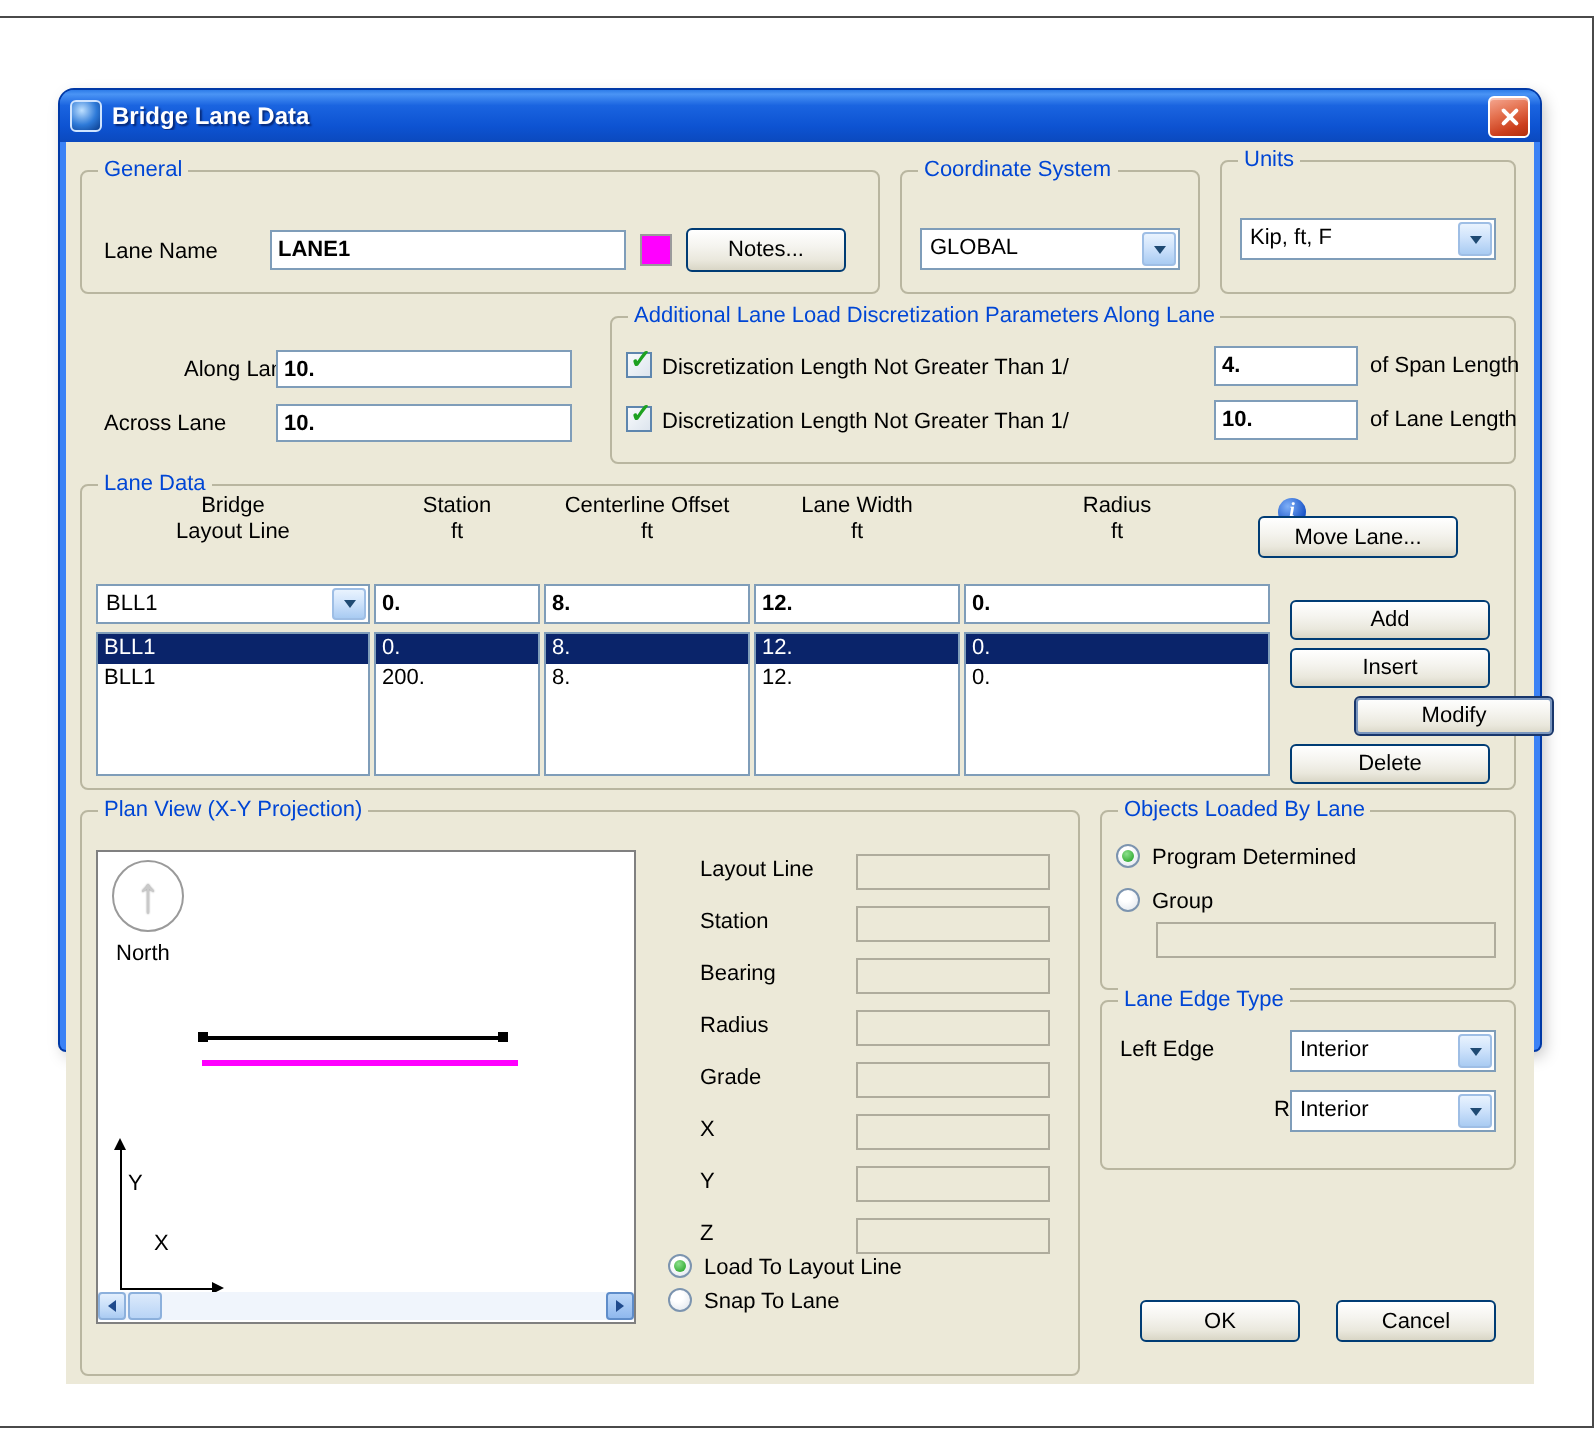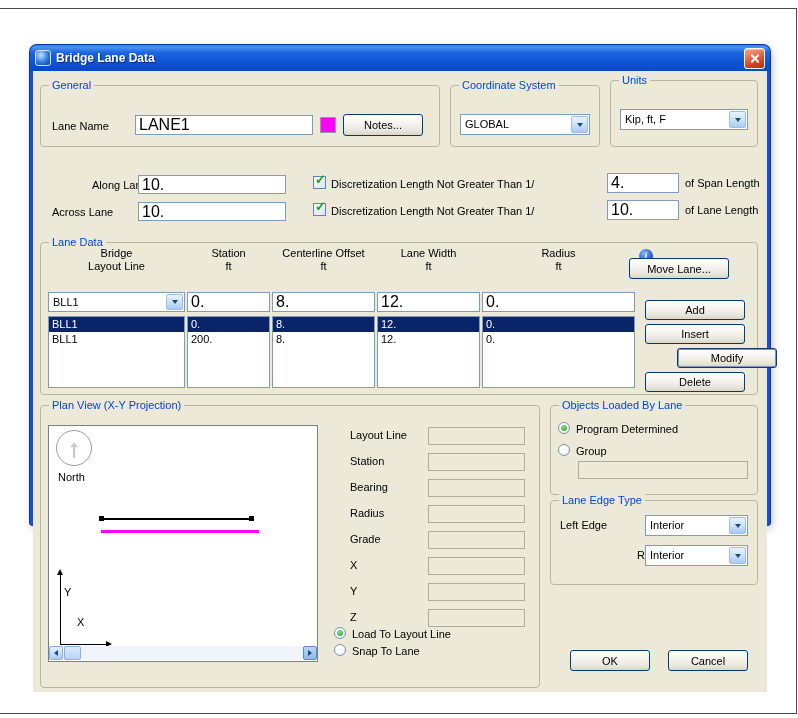--- a/index.html
+++ b/index.html
@@ -3,21 +3,21 @@
 <meta charset="utf-8">
 <style>
   * { box-sizing: border-box; }
   html,body { margin:0; padding:0; }
   body { width:798px; height:718px; background:#FFFFFF; position:relative; overflow:hidden;
          font-family:"Liberation Sans", sans-serif; font-size:11px; color:#000; }
 
   .page-frame { position:absolute; left:0; top:8px; width:797px; height:706px;
                 border-top:1px solid #4A4A4A; border-bottom:1px solid #4A4A4A; border-right:1px solid #4A4A4A; }
 
-  .dialog { position:absolute; left:30px; top:45px; width:740px; height:480px; background:#1d4ed8;
+  .dialog { position:absolute; left:30px; top:45px; width:740px; height:480px; background:#3b82f6;
             border-radius:7px 7px 3px 3px; box-shadow:0 0 0 1px #0039A6, 2px 3px 8px rgba(0,0,0,.25); }
   .titlebar { position:absolute; left:0; top:0; width:100%; height:26px; border-radius:7px 7px 0 0;
               background:linear-gradient(180deg,#2E7CE8 0%,#4A94F5 8%,#1A64E0 30%,#0D53D2 70%,#0B49BE 100%);
               display:flex; align-items:center; padding:0 5px; }
   .app-icon { width:16px; height:16px; border-radius:3px; flex:0 0 auto; border:1px solid #CFE4FF;
               background:radial-gradient(circle at 35% 30%, #BEE0FF, #2E7AD8 55%, #0A3C8C); }
   .title-text { color:#fff; font-weight:bold; font-size:12px; margin-left:5px; flex:1;
                 text-shadow:1px 1px 1px rgba(0,20,80,.7); white-space:nowrap; overflow:hidden; }
   .close-btn { width:21px; height:21px; border-radius:3px; border:1px solid #FFFFFF; position:relative; flex:0 0 auto;
                background:linear-gradient(160deg,#F5A892 0%,#E4704E 40%,#CC3F1D 75%,#B23010 100%);
@@ -30,21 +30,21 @@
 
   .dlg-body { position:absolute; left:3px; top:26px; width:734px; height:621px; background:#ECE9D8; }
 
   .group { position:absolute; border:1px solid #B9B6A0; border-radius:4px; }
   .gcap  { position:absolute; top:-8px; left:8px; padding:0 3px; background:#ECE9D8; color:#0046D5;
            white-space:nowrap; line-height:14px; }
 
   .lbl { position:absolute; white-space:nowrap; line-height:13px; }
 
   .tbox { position:absolute; border:1px solid #7F9DB9; background:#fff; color:#000;
-          font-family:"Liberation Sans",sans-serif; font-size:16px; padding:0 3px; }
+          font-family:"Liberation Sans",sans-serif; font-size:11px; padding:0 3px;font-weight:bold; }
   .tbox.dis { background:#ECE9D8; border-color:#AFAC9D; }
 
   .btn { position:absolute; border:1px solid #003C74; border-radius:3px; cursor:default;
          background:linear-gradient(180deg,#FFFFFF 0%,#F5F4EF 40%,#EAE8DD 75%,#D9D6C6 100%);
          display:flex; align-items:center; justify-content:center; font-size:11px; }
   .btn.focused { border-color:#18366B; box-shadow:inset 0 0 0 1px #7A96BE;margin-left:32px; }
 
   .combo { position:absolute; border:1px solid #7F9DB9; background:#fff; }
   .combo-val { position:absolute; left:4px; top:3px; white-space:nowrap; }
   .combo-btn { position:absolute; top:1px; right:1px; bottom:1px; width:17px; border-radius:2px;
@@ -144,20 +144,23 @@
       <span class="combo-btn">
           <span class="tri-down"></span>
         </span>
     </div>
 
     <span class="lbl" style="left:35px;top:108px;margin-left:24px;">Along Lane</span>
     <input class="tbox" style="left: 105px; top: 104px; width: 148px; height: 19px;" value="10.">
     <span class="lbl" style="left:19px;top:135px;">Across Lane</span>
     <input class="tbox" style="left: 105px; top: 131px; width: 148px; height: 19px;" value="10.">
 
+    <div class="group" style="left:272px;top:87px;width:453px;height:74px;">
+      <span class="gcap">Additional Lane Load Discretization Parameters Along Lane</span>
+    </div>
     <span class="cb" style="left:280px;top:105px;">
         <span class="check">✓</span>
       </span>
     <span class="lbl" style="left:298px;top:107px;">Discretization Length Not Greater Than 1/</span>
     <input class="tbox" style="left: 574px; top: 102px; width: 72px; height: 20px;" value="4.">
     <span class="lbl" style="left:652px;top:106px;">of Span Length</span>
 
     <span class="cb" style="left:280px;top:132px;">
         <span class="check">✓</span>
       </span>

